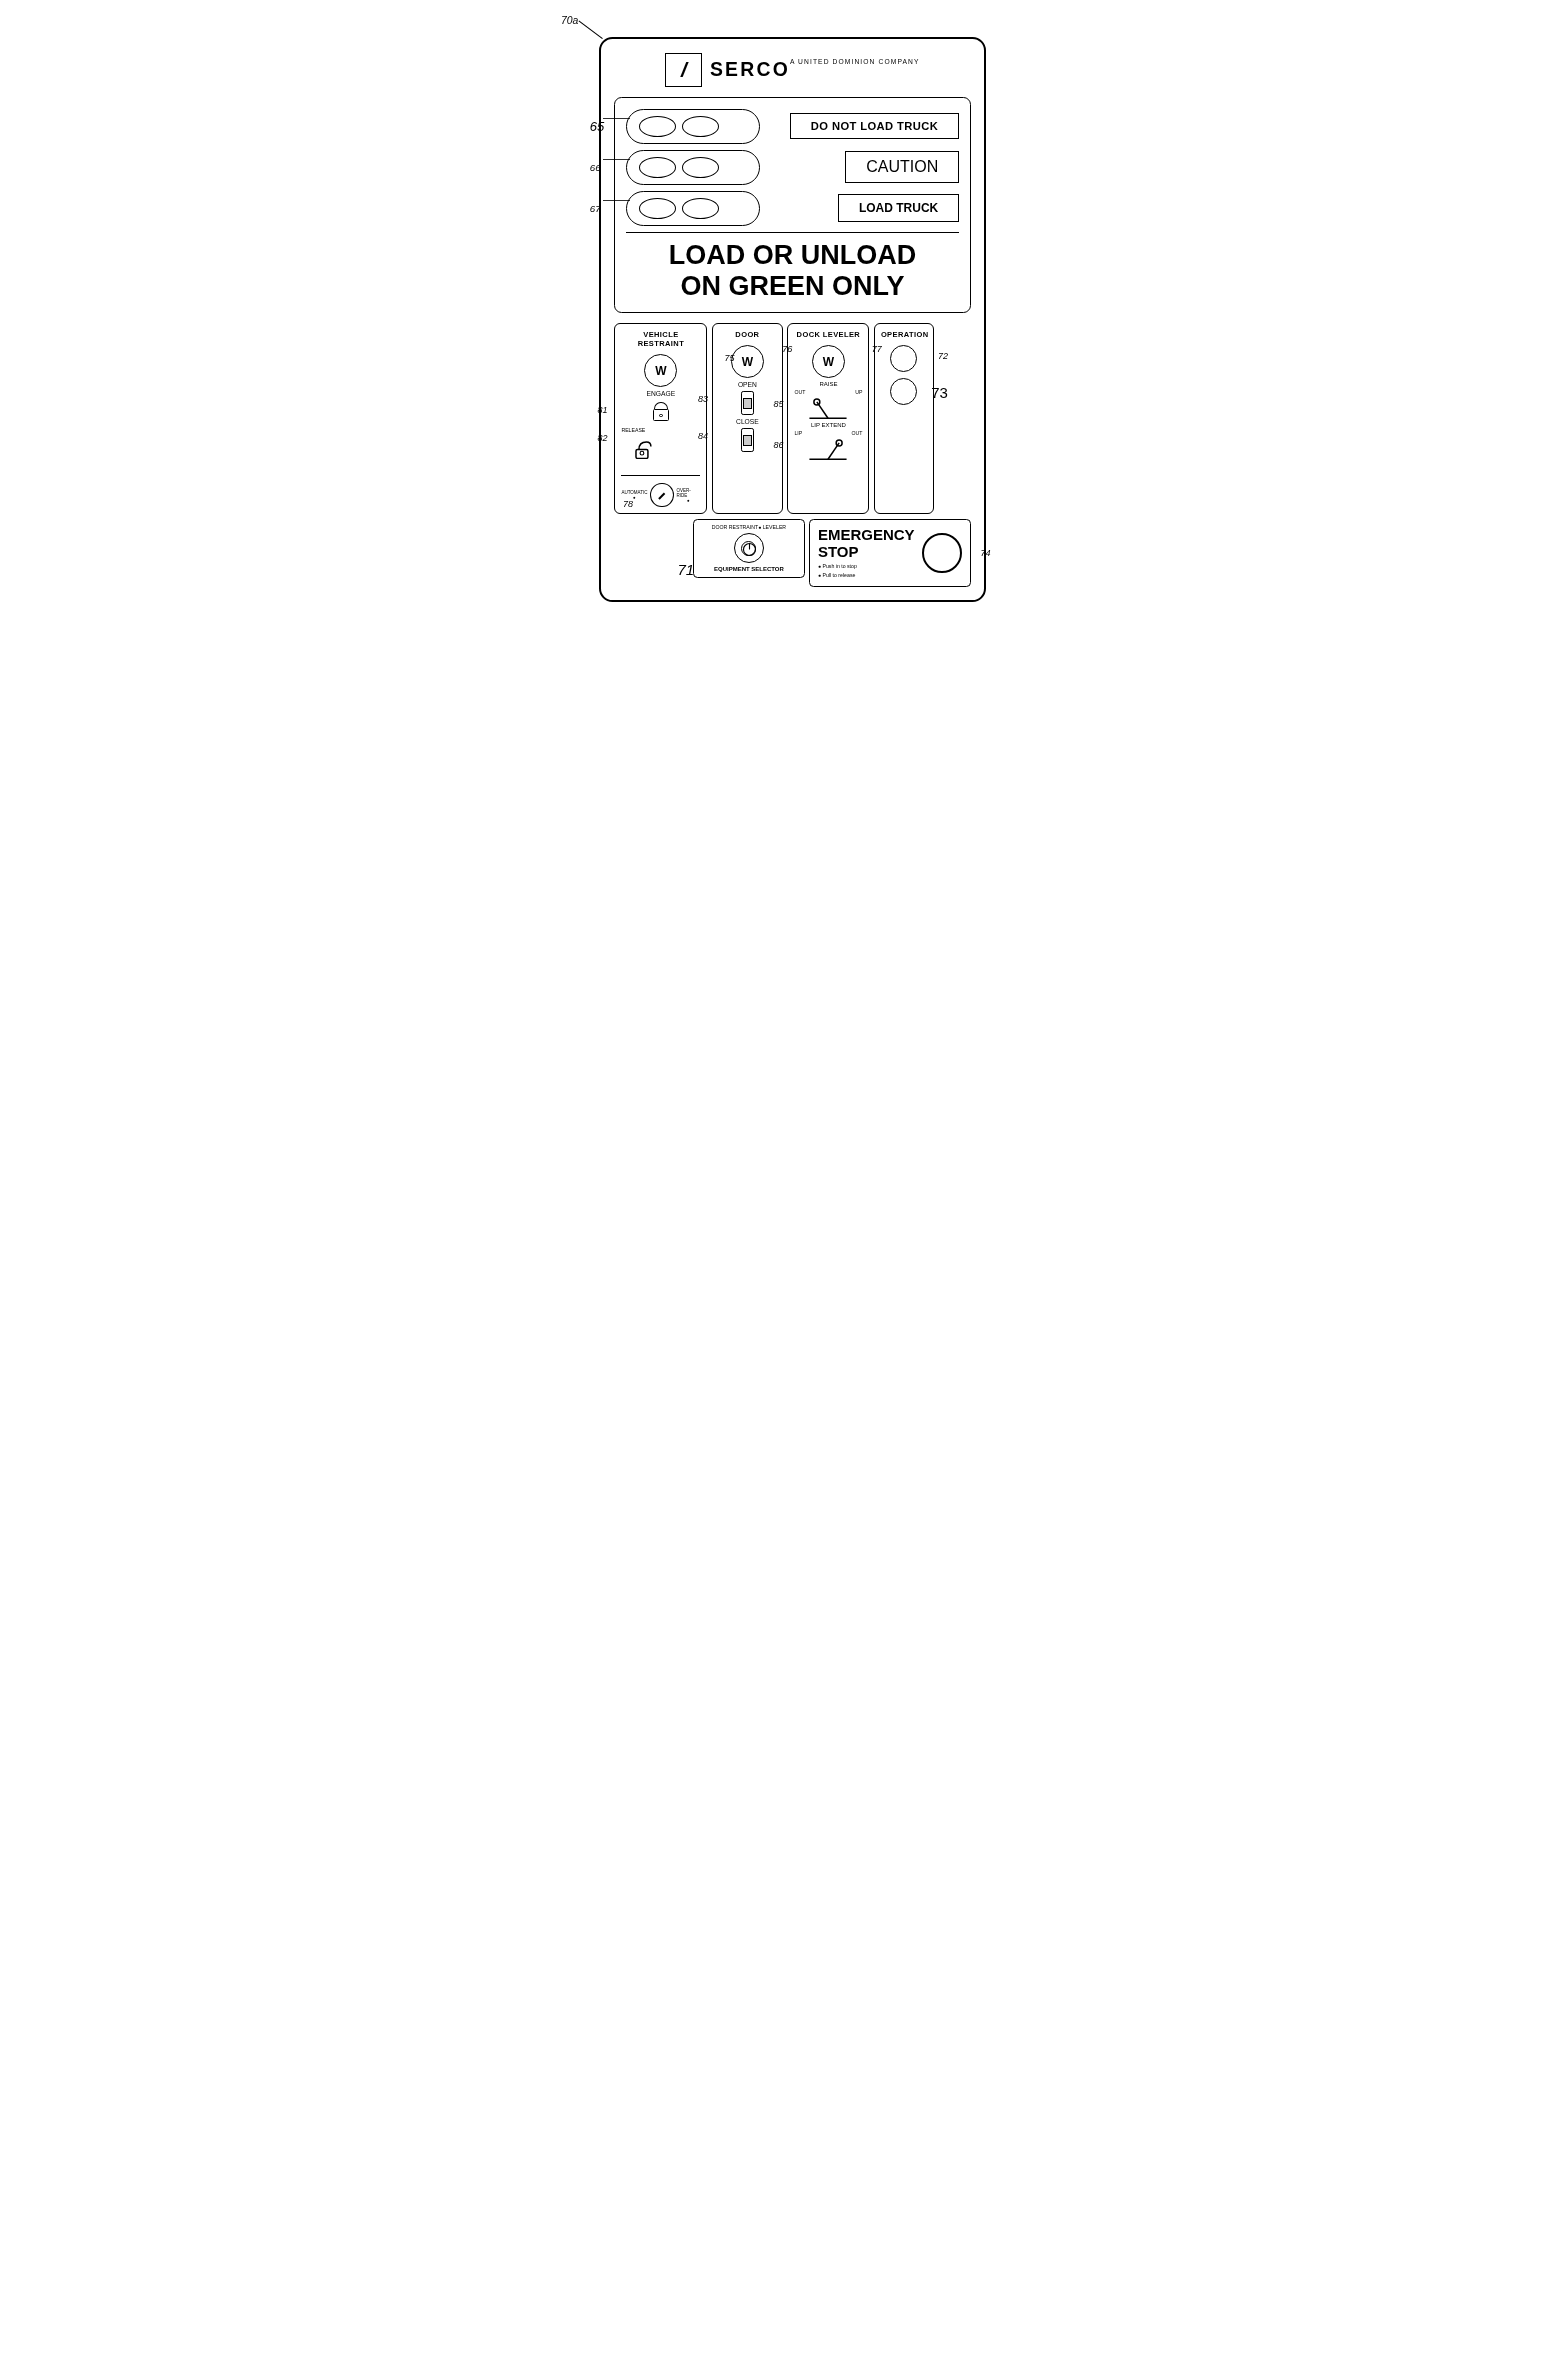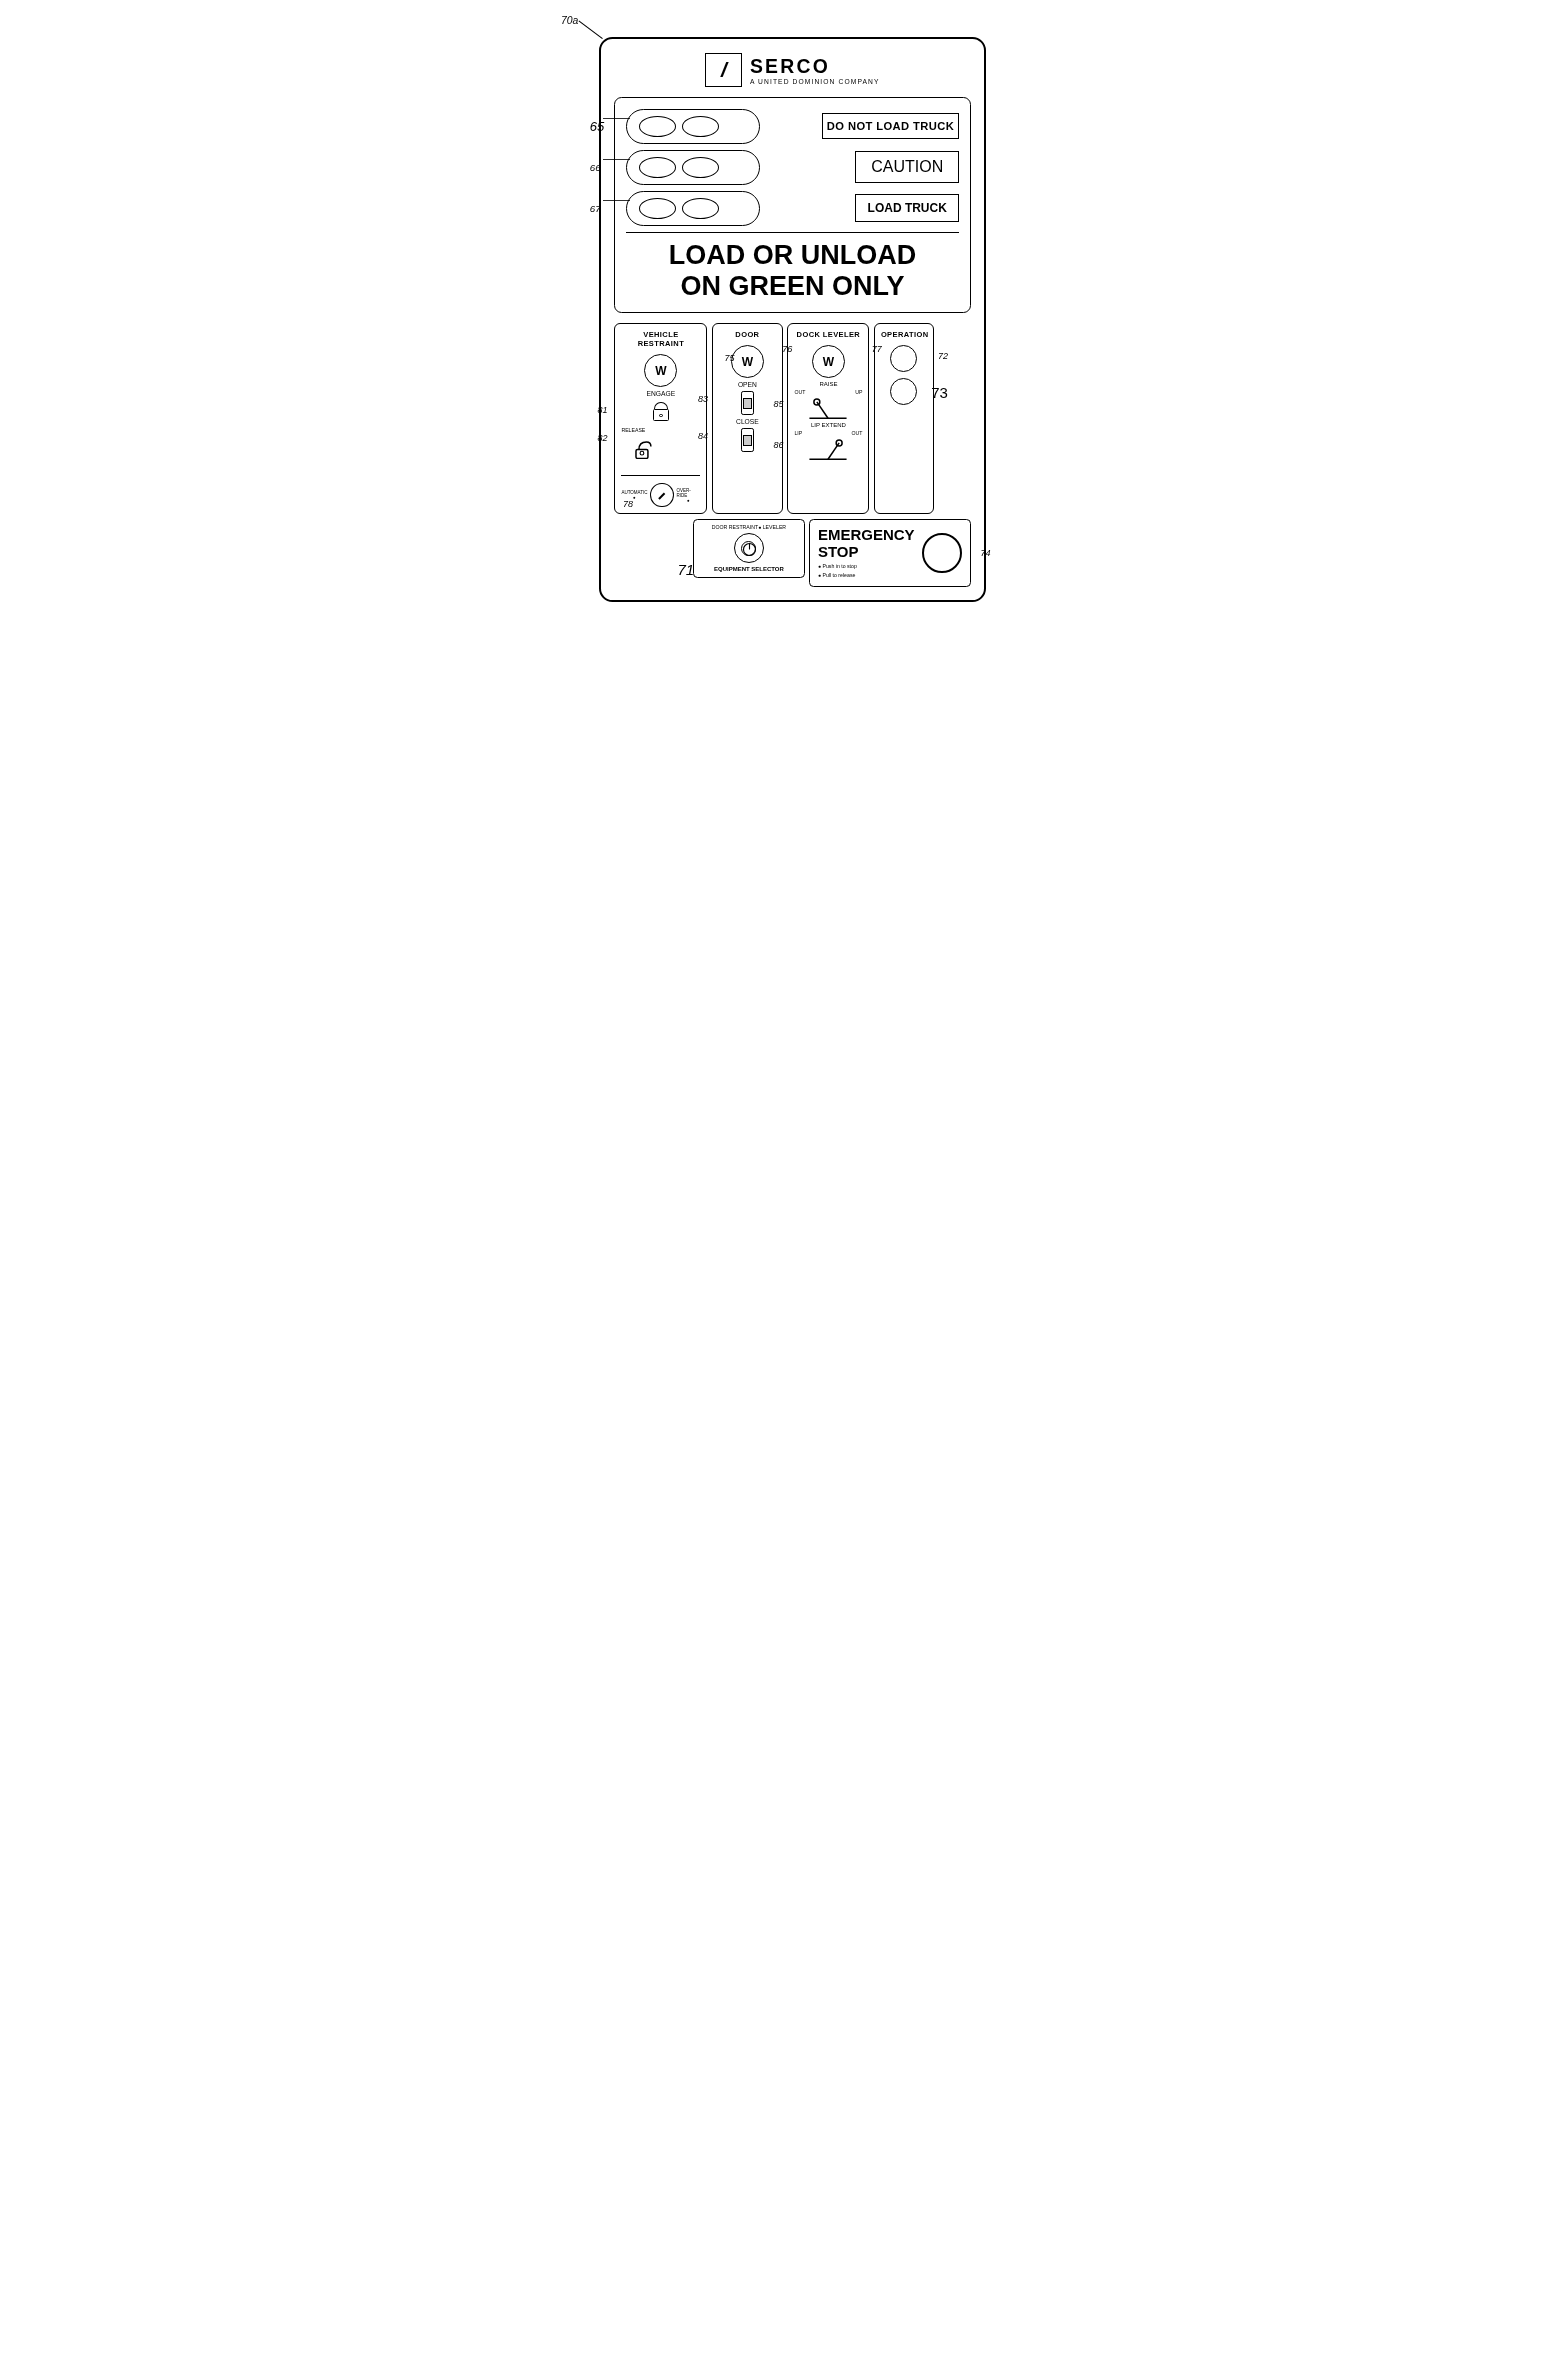--- a/index.html
+++ b/index.html
@@ -41,21 +41,21 @@
       overflow: hidden;
     }
     .logo-slash {
       font-size: 21px;
       font-style: italic;
       font-weight: bold;
       transform: rotate(0deg);
     }
     .logo-text-block {
       display: flex;
-      flex-direction: column;
+      flex-direction: row;
     }
     .serco-text {
       font-size: 19.4px;
       font-weight: 900;
       letter-spacing: 2.2px;
       font-family: 'Arial Black', Arial, sans-serif;
     }
     .subtitle-text {
       font-size: 6.7px;
       letter-spacing: 1.1px;
@@ -76,22 +76,22 @@
       width: 134px;
     }
     .light-oval {
       width: 37px;
       height: 21px;
       border: 1.5px solid #000;
       border-radius: 50%;
     }
     .status-box {
       border: 1.5px solid #000;
-      padding: 6px 4px;
-      text-align: center;
+      padding: 6px 20px;
+      text-align: left;
       min-width: 104px;
       margin-left: auto;
     }
     .status-box.do-not-load {
       font-weight: 900;
       font-size: 11.2px;
       letter-spacing: 0.4px;
     }
     .status-box.caution {
       font-weight: 400;

